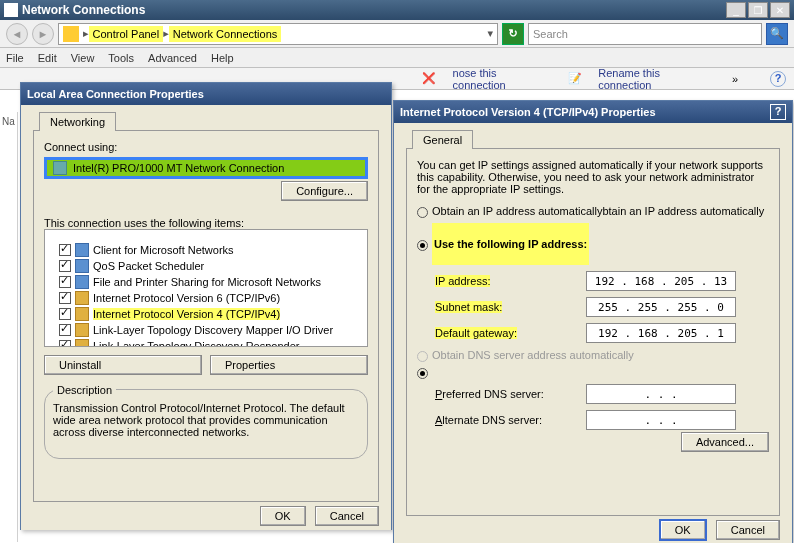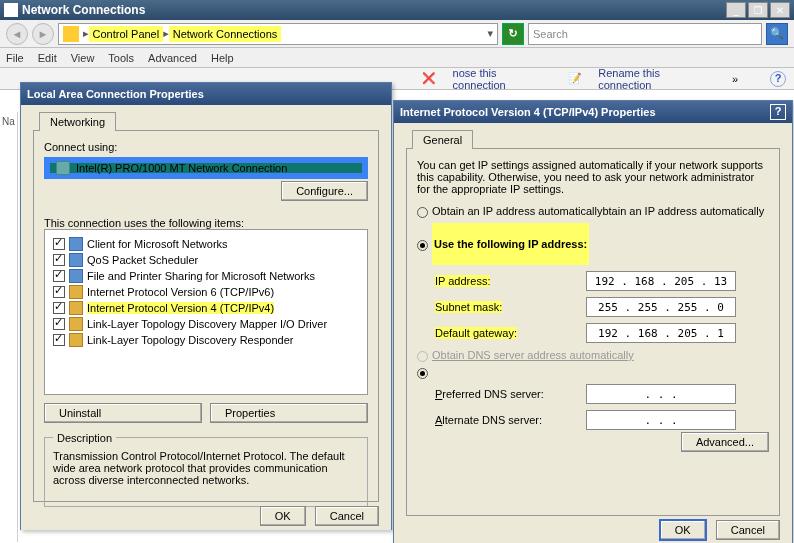--- a/index.html
+++ b/index.html
@@ -21,25 +21,25 @@
   .toolbar a{color:#2a3a8a;text-decoration:none;}
   .leftcol{position:absolute;left:0;top:112px;width:18px;height:430px;background:#fff;border-right:1px solid #d0d0d0;padding-top:4px;text-align:center;font-size:10px;color:#555;}
   .root{position:absolute;left:0;top:0;width:794px;height:543px;}
   
   .dlg{position:absolute;border:1px solid #5a7aa5;background:#ece9d8;box-shadow:2px 2px 4px rgba(0,0,0,.25);}
   .dlg-title{height:22px;background:linear-gradient(#4a6a9a,#2a4a7a);color:#fff;display:flex;align-items:center;padding:0 6px;font-weight:bold;font-size:11px;}
   .dlg-title .help{margin-left:auto;width:16px;height:16px;border:1px solid #fff;text-align:center;line-height:13px;font-size:11px;}
   .dlg-body{padding:10px 12px 8px 12px;background:#ece9d8;font-size:11px;}
   .tab{display:inline-block;border:1px solid #999;border-bottom:none;background:#ece9d8;padding:3px 10px;margin-left:6px;position:relative;top:1px;}
   .tabpanel{border:1px solid #999;background:#ece9d8;padding:10px;}
-  .fieldbox{border:6px solid #3b82f6;background:#0f766e;height:22px;display:flex;align-items:center;padding:0 6px;}
+  .fieldbox{border:3px solid #3b82f6;background:#84cc16;height:22px;display:flex;align-items:center;padding:0 6px;}
   .btn{border:1px solid #888;background:#ece9d8;padding:3px 14px;min-width:72px;text-align:left;box-shadow:inset -1px -1px #aaa, inset 1px 1px #fff;}
   .group{border:1px solid #aaa;padding:8px;margin-top:6px;}
   .group-title{position:relative;top:-14px;background:#ece9d8;display:inline-block;padding:0 4px;}
-  .list{border:1px solid #999;background:#fff;height:166px;overflow:auto;padding:6px;}
+  .list{border:1px solid #999;background:#fff;height:118px;overflow:auto;padding:12px;}
   .li{display:flex;align-items:center;gap:4px;padding:1px 2px;}
   .cb{width:12px;height:12px;border:1px solid #555;background:#fff;position:relative;}
   .cb.checked::after{content:"✓";position:absolute;top:-3px;left:0;font-size:11px;}
   .icon16{width:14px;height:14px;background:#e0b040;border:1px solid #b08020;}
   .radio{width:11px;height:11px;border:1px solid #555;border-radius:50%;display:inline-block;position:relative;top:1px;margin-right:4px;}
   .radio.sel::after{content:"";position:absolute;left:2px;top:2px;width:5px;height:5px;border-radius:50%;background:#000;}
   .ipfield{display:inline-flex;border:1px solid #888;background:#fff;height:20px;width:150px;align-items:center;justify-content:space-evenly;font-family:Consolas,monospace;font-size:11px;}
   .row{display:flex;align-items:center;margin:6px 0;}
   .lbl{width:151px;}
   .gray{color:#999;}
@@ -149,21 +149,21 @@
           <div class="li">
               <span class="cb checked"></span>
               <span class="icon16"></span>
               <span>Link-Layer Topology Discovery Responder</span>
             </div>
         </div>
         <div style="display:flex;gap:8px;margin-top:8px;">
           <span class="btn" style="flex:1">Uninstall</span>
           <span class="btn" style="flex:1">Properties</span>
         </div>
-        <div class="group" style="margin-top:14px;height:70px;">
+        <div class="group" style="margin-top:14px;height:70px;border-radius:15px;">
           <span class="group-title">Description</span>
           <div style="margin-top:-8px;">Transmission Control Protocol/Internet Protocol. The default wide area network protocol that provides communication across diverse interconnected networks.</div>
         </div>
       </div>
       <div style="text-align:right;margin-top:8px;">
         <span class="btn">OK</span>
         <span class="btn" style="margin-left:6px;">Cancel</span>
       </div>
     </div>
   </div>
@@ -196,21 +196,21 @@
           <div class="row">
               <span class="lbl"><span class="hl">Subnet mask:</span></span>
               <span class="ipfield">255 . 255 . 255 .   0</span>
             </div>
           <div class="row">
               <span class="lbl"><span class="hl">Default gateway:</span></span>
               <span class="ipfield">192 . 168 . 205 .   1</span>
             </div>
         </div>
 
-        <div class="row gray" style="margin-top:2px;text-decoration:underline;">
+        <div class="row gray" style="margin-top:2px;">
             <span class="radio" style="border-color:#bbb;"></span>
             <span>Obtain DNS server address automatically</span>
           </div>
         <div class="row">
             <span class="radio sel"></span>
           </div>
 
         <div style="padding-left:18px;">
           <div class="row">
               <span class="lbl"><span class="dotu">P</span>referred DNS server:</span>

